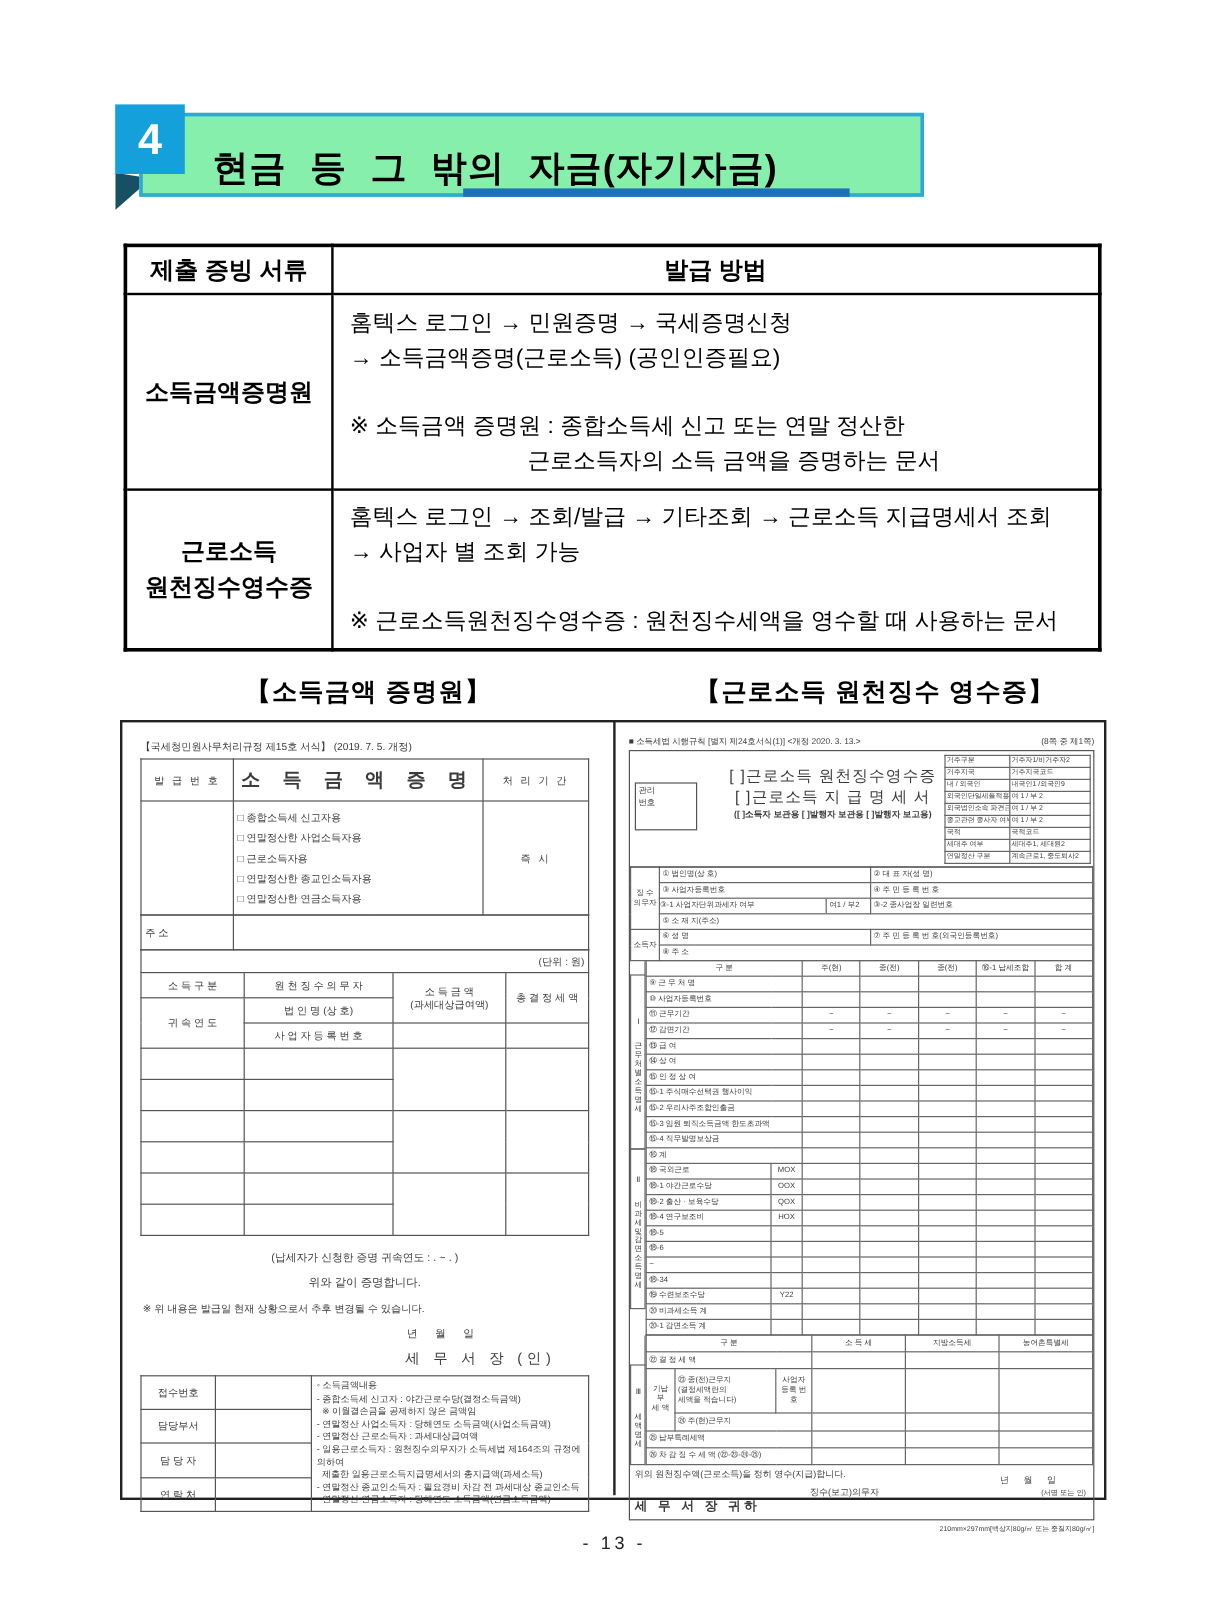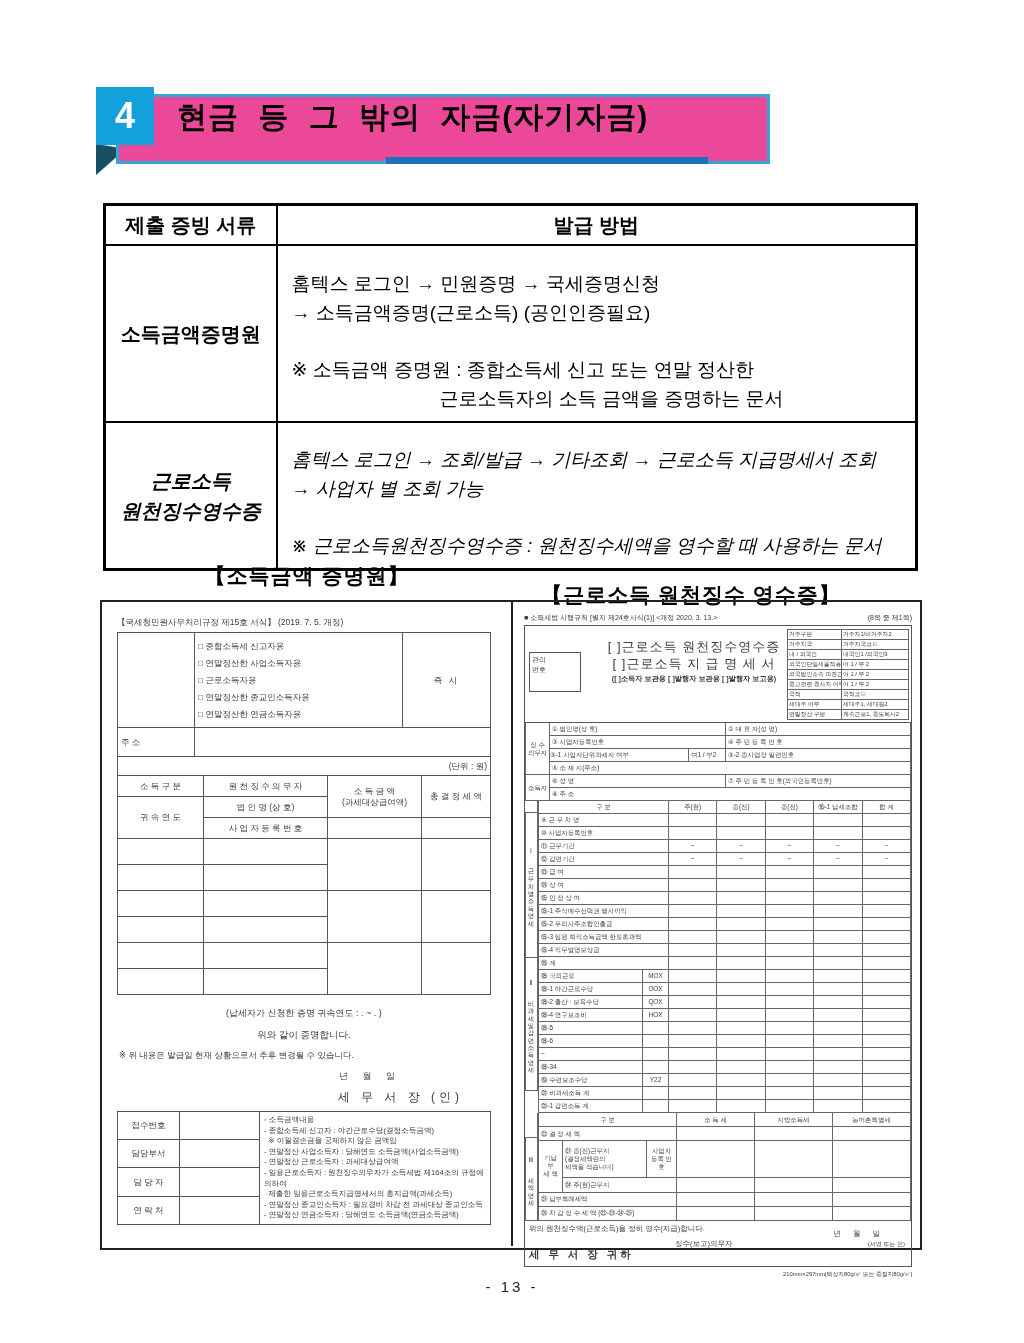--- a/index.html
+++ b/index.html
@@ -1,33 +1,33 @@
 <!DOCTYPE html>
 <html><head>
 <meta charset="utf-8">
 <style>
   html,body{margin:0;padding:0;background:#fff;}
   body{width:1024px;height:1343px;position:relative;font-family:"Liberation Sans","DejaVu Sans",sans-serif;color:#000;}
   .abs{position:absolute;}
   
-  #hdrbox{left:116px;top:94px;width:590px;height:64px;border:3px solid #2fa7d7;display:flex;align-items:flex-start;padding-left:58px;font-size:30px;font-weight:bold;letter-spacing:1px;word-spacing:10px;z-index:1;background:#ec4899;}
+  #hdrbox{left:116px;top:94px;width:590px;height:64px;border:3px solid #2fa7d7;display:flex;align-items:flex-end;padding-left:58px;font-size:30px;font-weight:bold;letter-spacing:1px;word-spacing:10px;z-index:1;background:#86efac;}
   #hdrnum{left:96px;top:87px;width:58px;height:58px;display:flex;align-items:center;justify-content:center;color:#fff;font-size:36px;font-weight:bold;z-index:3;}
   #hdrfold{left:96px;top:144px;width:30px;height:31px;clip-path:polygon(0 0,100% 15%,0 100%);z-index:0;}
   #hdrbar{left:386px;top:157px;width:322px;height:7px;z-index:4;}
   
   table.gt{left:103px;top:203px;width:815px;border-collapse:collapse;table-layout:fixed;position:absolute;}
   table.gt td{border:2px solid #000;vertical-align:middle;}
   table.gt{border:3px solid #000;}
   .gh td{height:36px;text-align:center;font-size:20px;font-weight:bold;}
   td.doc{text-align:center;font-size:20px;font-weight:bold;line-height:30px;}
-  td.mth{padding:22px 8px 8px 14px;font-size:19px;line-height:29px;}
+  td.mth{padding:8px 8px 8px 14px;font-size:19px;line-height:29px;}
   td.mth .gap{height:28px;}
   td.mth .ind{padding-left:148px;}
   .r1 td{height:145px;}
-  .r2 td{height:115px;font-style:italic;}
+  .r2 td{height:115px;}
   
   .cap{top:562px;font-size:21px;font-weight:bold;text-align:center;letter-spacing:1px;}
   
   #bigbox{left:100px;top:600px;width:818px;height:646px;border:2px solid #222;}
   #divider{left:511px;top:600px;width:2px;height:646px;background:#222;}
   
   .scan{color:#3b3b3b;}
   .lform{left:117px;top:617px;width:374px;}
   .rform{left:524px;top:613px;width:388px;}
   table.lt{width:100%;border-collapse:collapse;table-layout:fixed;margin-top:-1px;}
@@ -123,35 +123,40 @@
       <div>홈텍스 로그인 → 조회/발급 → 기타조회 → 근로소득 지급명세서 조회</div>
       <div>→ 사업자 별 조회 가능</div>
       <div class="gap"></div>
       <div>※ 근로소득원천징수영수증 : 원천징수세액을 영수할 때 사용하는 문서</div>
     </td>
   </tr>
 </tbody>
   </table>
 
 <div class="abs cap" style="left:103px;width:408px;">【소득금액 증명원】</div>
-<div class="abs cap" style="left:488px;width:406px;margin-top:19px;">【근로소득 원천징수 영수증】</div>
+<div class="abs cap" style="left:526px;width:406px;">【근로소득 원천징수 영수증】</div>
 
 <div class="abs" id="bigbox"></div>
 <div class="abs" id="divider"></div>
 
 <div class="abs lform scan">
   <p class="reg">【국세청민원사무처리규정 제15호 서식】 (2019. 7. 5. 개정)</p>
 
   <table class="lt">
     <colgroup>
         <col style="width:77px">
         <col>
         <col style="width:88px">
       </colgroup>
     <tbody>
+        <tr>
+      <td class="c ls2" style="height:32px">발 급 번 호</td>
+      <td class="ttl">소 득 금 액 증 명</td>
+      <td class="c ls2">처 리 기 간</td>
+    </tr>
     <tr>
       <td style="height:92px"></td>
       <td class="cbx">
         <div>□ 종합소득세 신고자용</div>
         <div>□ 연말정산한 사업소득자용</div>
         <div>□ 근로소득자용</div>
         <div>□ 연말정산한 종교인소득자용</div>
         <div>□ 연말정산한 연금소득자용</div>
       </td>
       <td class="c ls2">즉 시</td>

